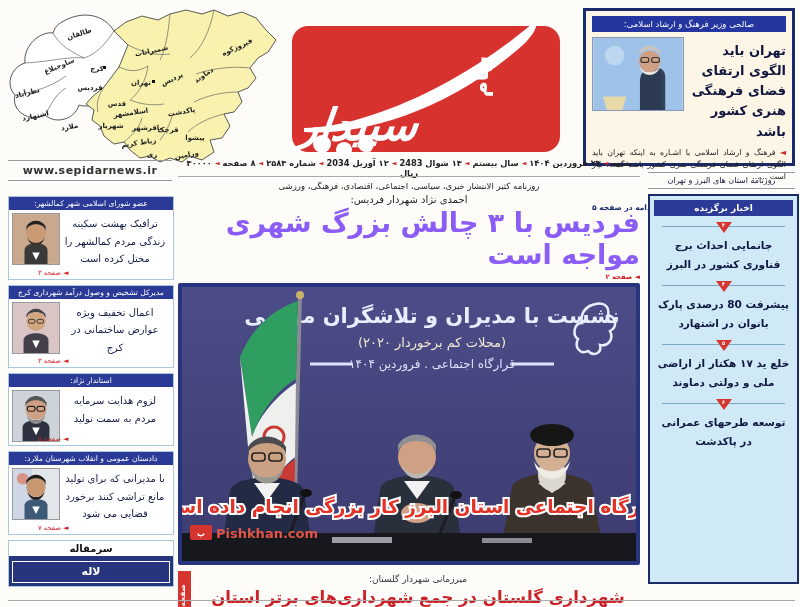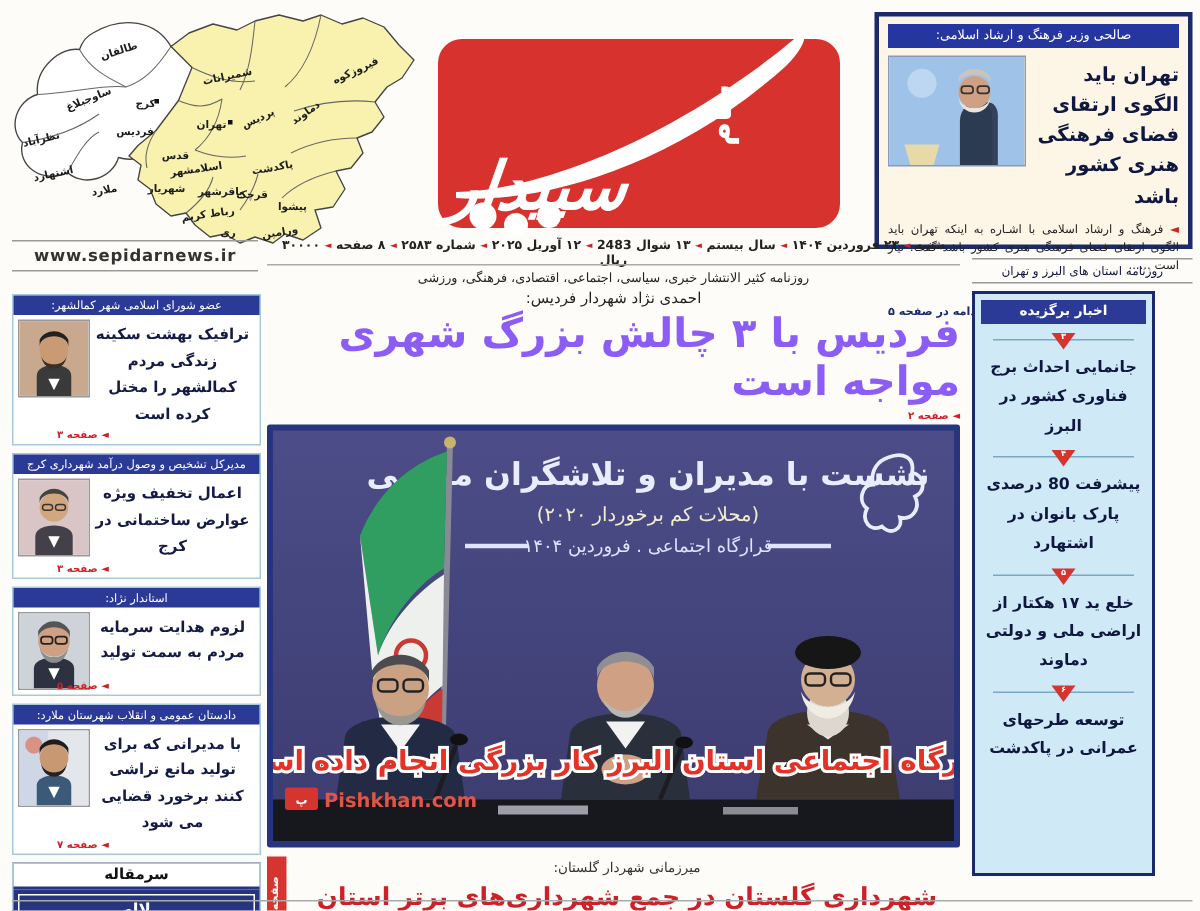--- a/index.html
+++ b/index.html
@@ -32,23 +32,23 @@
   .dateline { position:absolute; left:178px; top:158px; width:462px; direction:rtl; text-align:center; font-size:8.3px; font-weight:bold; color:#222; }
   .dateline .sep { color:#cf2027; font-size:6px; margin:0 3px; vertical-align:1px; }
   .pubtype { position:absolute; left:178px; top:176px; width:462px; border-top:1px solid #aaa; padding-top:4px; direction:rtl; text-align:center; font-size:8.5px; color:#222; }
   .regionline { position:absolute; left:648px; top:172px; width:147px; border-top:1px solid #999; border-bottom:1px solid #999; padding:3px 0; direction:rtl; text-align:center; font-size:8px; font-weight:normal; color:#10173f; }
 
   
   .col-left { position:absolute; left:8px; top:196px; width:166px; }
   .news-card { border:1px solid #a8c8de; background:#fff; margin-bottom:5px; direction:rtl; }
   .news-card .bar { background:#2b3a96; color:#fff; font-size:7.6px; text-align:center; padding:2px 1px; }
   .news-card .content { display:flex; flex-direction:row-reverse; position:relative; padding:3px; min-height:56px; }
-  .news-card .title { flex:1; font-size:10px; font-weight:bold; color:#131a45; text-align:center; line-height:1.75; padding:2px 2px 8px; }
+  .news-card .title { flex:1; font-size:10px; font-weight:normal; color:#131a45; text-align:center; line-height:1.75; padding:2px 2px 8px; }
   .news-card .avatar { width:48px; height:52px; border:1px solid #999; flex:none; }
-  .news-card .pg { position:absolute; left:5px; bottom:2px; font-size:6.8px; font-weight:bold; color:#cf2027;padding-left:24px; }
+  .news-card .pg { position:absolute; left:5px; bottom:2px; font-size:6.8px; font-weight:normal; color:#cf2027;padding-left:24px; }
 
   .editorial { border:1px solid #a8c8de; background:#27357e; direction:rtl; margin-top:2px; }
   .editorial .bar { background:#fff; color:#111; font-size:10px; font-weight:bold; text-align:center; padding:2px 0; border-bottom:2px solid #27357e; }
   .editorial .inner { border:1px solid #fff; margin:3px; padding:3px 4px 4px; color:#fff; text-align:center; }
   .editorial .t1 { font-size:11px; font-weight:bold; }
 
   
   .col-center { position:absolute; left:178px; top:194px; width:462px; }
   .kicker { text-align:center; font-size:10px; color:#222; direction:rtl; }
   .headline { text-align:right; font-size:27px; font-weight:bold; color:#8b5cf6; direction:rtl; margin-top:2px; line-height:1.2; }
@@ -56,21 +56,21 @@
   .photo-frame { border:4px solid #27357e; border-radius:2px; height:282px; background:#45457e; position:relative; overflow:hidden; }
   .photo-frame svg { display:block; width:100%; height:100%; }
 
   .bottom-strip { position:relative; margin-top:6px; padding:3px 4px 6px 22px; border-bottom:1px solid #bbb; min-height:46px; }
   .strip-tab { position:absolute; left:0; top:0; bottom:4px; width:13px; background:#d6342f; color:#fff;
     writing-mode:vertical-rl; transform:rotate(180deg); text-align:center; font-size:7.5px; font-weight:bold; padding:2px 0; }
   .strip-kicker { text-align:center; font-size:9px; color:#333; direction:rtl; }
   .strip-headline { text-align:center; font-size:16.5px; font-weight:bold; color:#cc2128; direction:rtl; margin-top:4px; }
 
   
-  .col-right { position:absolute; left:648px; top:194px; width:122px; height:390px;
+  .col-right { position:absolute; left:648px; top:194px; width:151px; height:390px;
     background:#cfe9f7; border:2px solid #1b2a6b; padding:4px; direction:rtl; }
   .col-right .bar { background:#2b3a96; color:#fff; font-size:9px; font-weight:bold; text-align:center; padding:3px 0; }
   .sel-item { text-align:center; }
   .sel-sep { position:relative; height:14px; margin-top:6px; }
   .sel-sep .line { position:absolute; left:8px; right:8px; top:4px; border-top:1px solid #7aa7c2; }
   .sel-sep .tri { position:absolute; left:50%; top:0; transform:translateX(-50%); width:0; height:0;
     border-left:8px solid transparent; border-right:8px solid transparent; border-top:11px solid #d6342f; }
   .sel-sep .num { position:absolute; left:50%; top:0; transform:translateX(-50%); color:#fff; font-size:5.5px; font-weight:bold; }
   .sel-title { font-size:10.5px; font-weight:bold; color:#10173f; line-height:1.85; padding:0 2px; }
 
@@ -164,21 +164,21 @@
         </svg>
       </div>
       <div class="title">تهران باید الگوی ارتقای فضای فرهنگی هنری کشور باشد</div>
     </div>
     <div class="body"><span class="mark">◄ </span><span>فرهنگ و ارشاد اسلامی با اشـاره به اینکه تهران باید الگوی ارتقای فضای فرهنگی هنری کشور باشد گفت: نیاز است ......</span></div>
     <div class="cont red">◄ ادامه در صفحه ۵</div>
   </div>
 
   <div class="url-line">www.sepidarnews.ir</div>
 
-  <div class="dateline"><span>شنبه</span><span class="sep">◄</span><span>۲۳ فروردین ۱۴۰۴</span><span class="sep">◄</span><span>سال بیستم</span><span class="sep">◄</span><span>۱۳ شوال 2483</span><span class="sep">◄</span><span>۱۲ آوریل ۲۰۲۵</span><span class="sep">◄</span><span>شماره ۲۵۸۳</span><span class="sep">◄</span><span>۸ صفحه</span><span class="sep">◄</span><span>۳۰۰۰۰ ریال</span></div>
+  <div class="dateline"><span>شنبه</span><span class="sep">◄</span><span>۲۳ فروردین ۱۴۰۴</span><span class="sep">◄</span><span>سال بیستم</span><span class="sep">◄</span><span>۱۳ شوال 2483</span><span class="sep">◄</span><span>۱۲ آوریل 2034</span><span class="sep">◄</span><span>شماره ۲۵۸۳</span><span class="sep">◄</span><span>۸ صفحه</span><span class="sep">◄</span><span>۳۰۰۰۰ ریال</span></div>
   <div class="pubtype">روزنامه کثیر الانتشار خبری، سیاسی، اجتماعی، اقتصادی، فرهنگی، ورزشی</div>
   <div class="regionline">روزنامه استان های البرز و تهران</div>
 
   <div class="col-left">
 
     <div class="news-card">
       <div class="bar">عضو شورای اسلامی شهر کمالشهر:</div>
       <div class="content">
         <div class="avatar">
           <svg viewBox="0 0 48 52" width="100%" height="100%">

